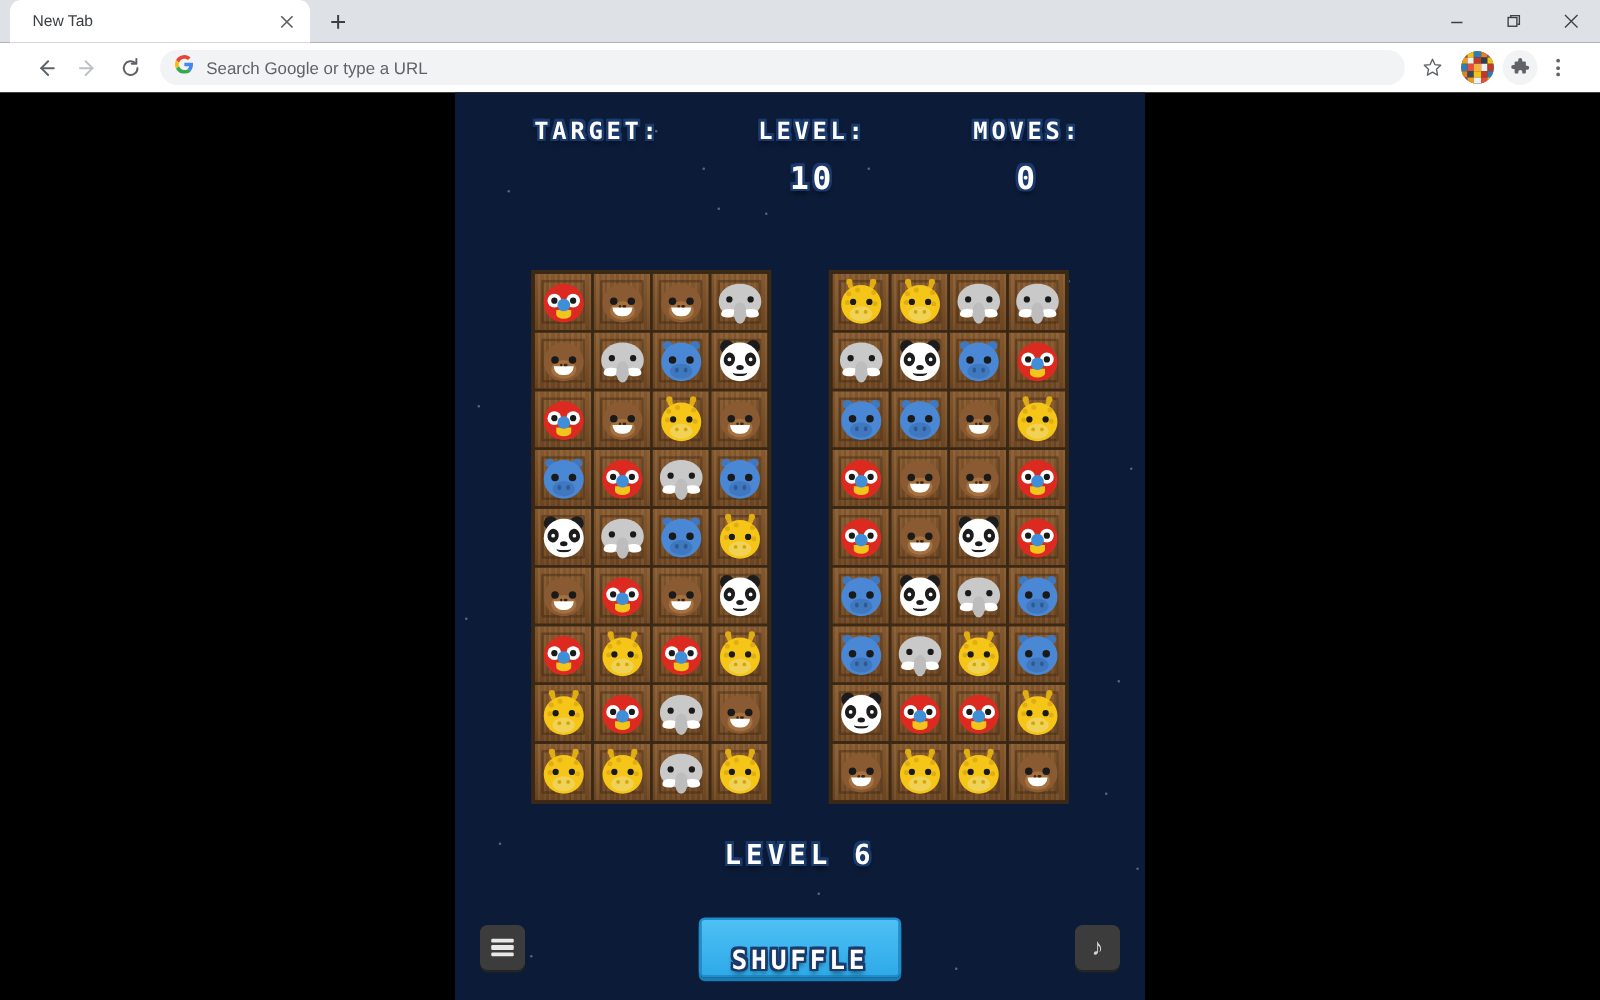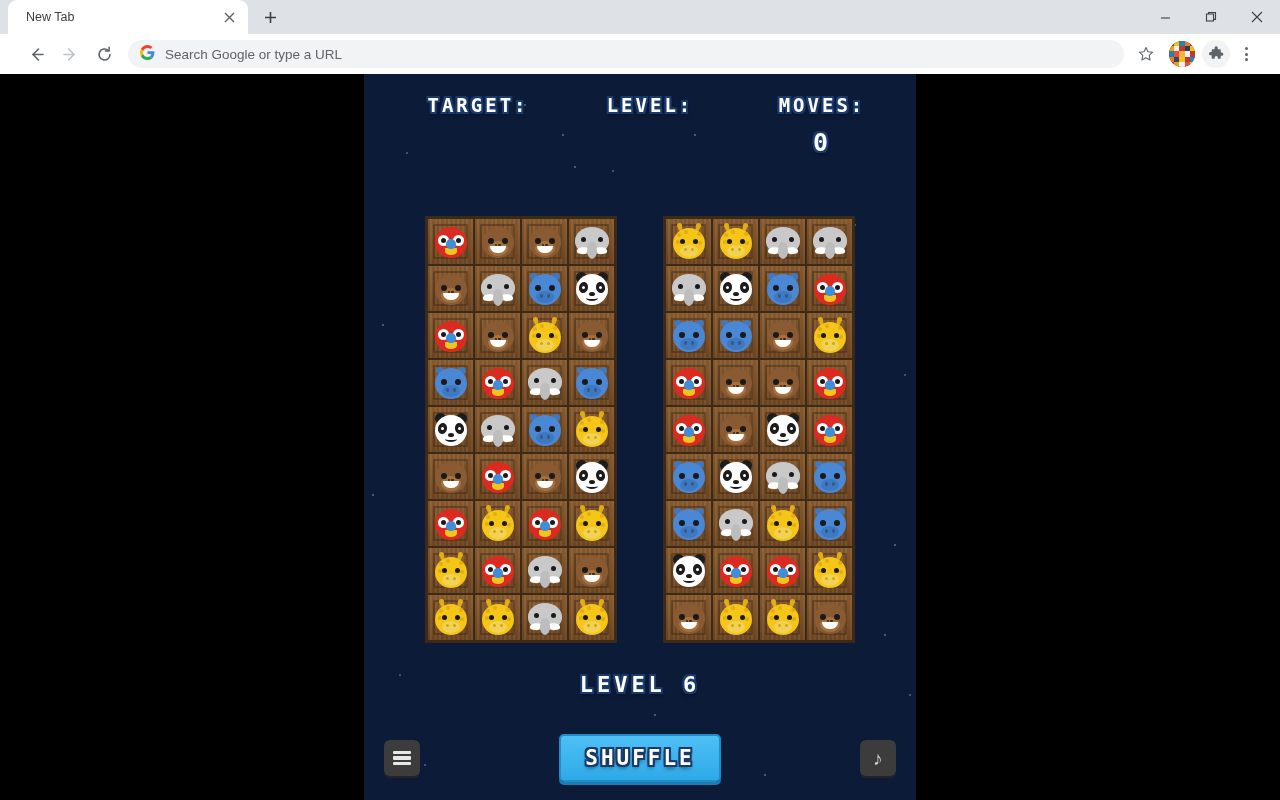--- a/index.html
+++ b/index.html
@@ -314,21 +314,21 @@
   }
   .burger-line {
     width:18px; height:3.5px; background:#e8e8e8; border-radius:1px;
     margin:1.8px 0;
   }
   .note-icon { color:#d5d5d5; font-size:19px; line-height:1; }
   .shuffle-btn {
     width:162px; height:48px; border-radius:5px;
     background:linear-gradient(180deg,#4ec0f5 0%,#2eaae8 100%);
     border:2px solid #1f8dc9;
-    display:flex; align-items:center; justify-content:center;
+    display:flex; align-items:flex-end; justify-content:center;
     box-shadow:0 3px 0 #1b7cb3;
   }
   .shuffle-text { font-size:21px; letter-spacing:3px; }
 </style>
 </head>
 <body>
 
 <div class="browser">
 
   <div class="tabstrip">
@@ -469,20 +469,21 @@
           <div class="star" style="left: 198px; top: 60px; width: 1.5px; height: 1.5px;"></div>
           <div class="star" style="left: 545px; top: 620px; width: 2px; height: 2px;"></div>
         </div>
 
       <div class="hud" id="hud">
           <div class="hud-col">
             <div class="pixel hud-label">TARGET:</div>
           </div>
           <div class="hud-col">
             <div class="pixel hud-label">LEVEL:</div>
+            <div class="pixel hud-value">10</div>
           </div>
           <div class="hud-col">
             <div class="pixel hud-label">MOVES:</div>
             <div class="pixel hud-value">0</div>
           </div>
         </div>
 
       <div class="boards" id="boards">
           <div class="board" style="grid-template-columns: repeat(4, 47px);">
             <div class="tile">

